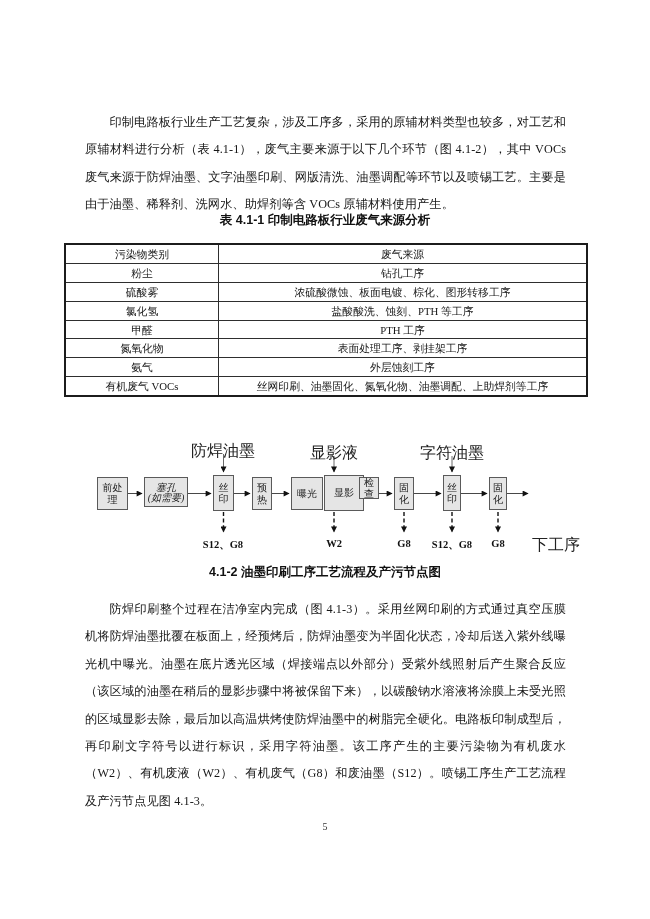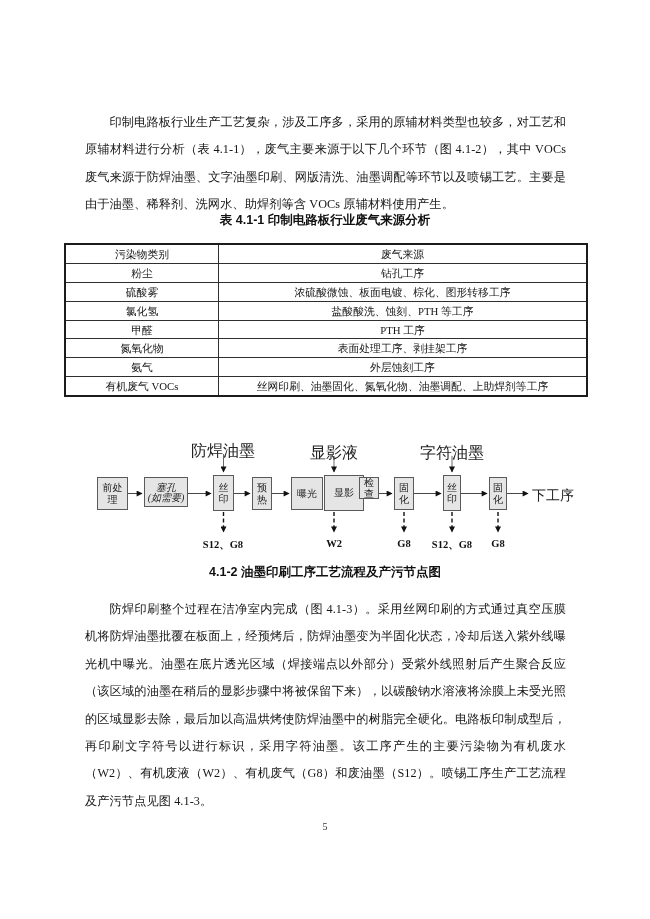--- a/index.html
+++ b/index.html
@@ -33,21 +33,21 @@
   }
   .fbox .small{font-size:10px;line-height:9px;white-space:nowrap;}
   .flabel{
     position:absolute;width:100px;text-align:center;font-size:16px;color:#222;
     white-space:nowrap;
   }
   .folabel{
     position:absolute;width:100px;text-align:center;font-size:10.5px;color:#111;
     font-family:"Liberation Serif",serif;white-space:nowrap;font-weight:bold;
   }
-  .next-step{position:absolute;font-size:14px;color:#222;white-space:nowrap;}
+  .next-step{position:absolute;font-size:16px;color:#222;white-space:nowrap;margin-top:48px;}
   .page-num{
     position:absolute;left:0;top:821px;width:100%;text-align:center;
     font-size:10px;color:#333;
   }
 </style>
 </head>
 <body>
 
 <div class="page">
 

